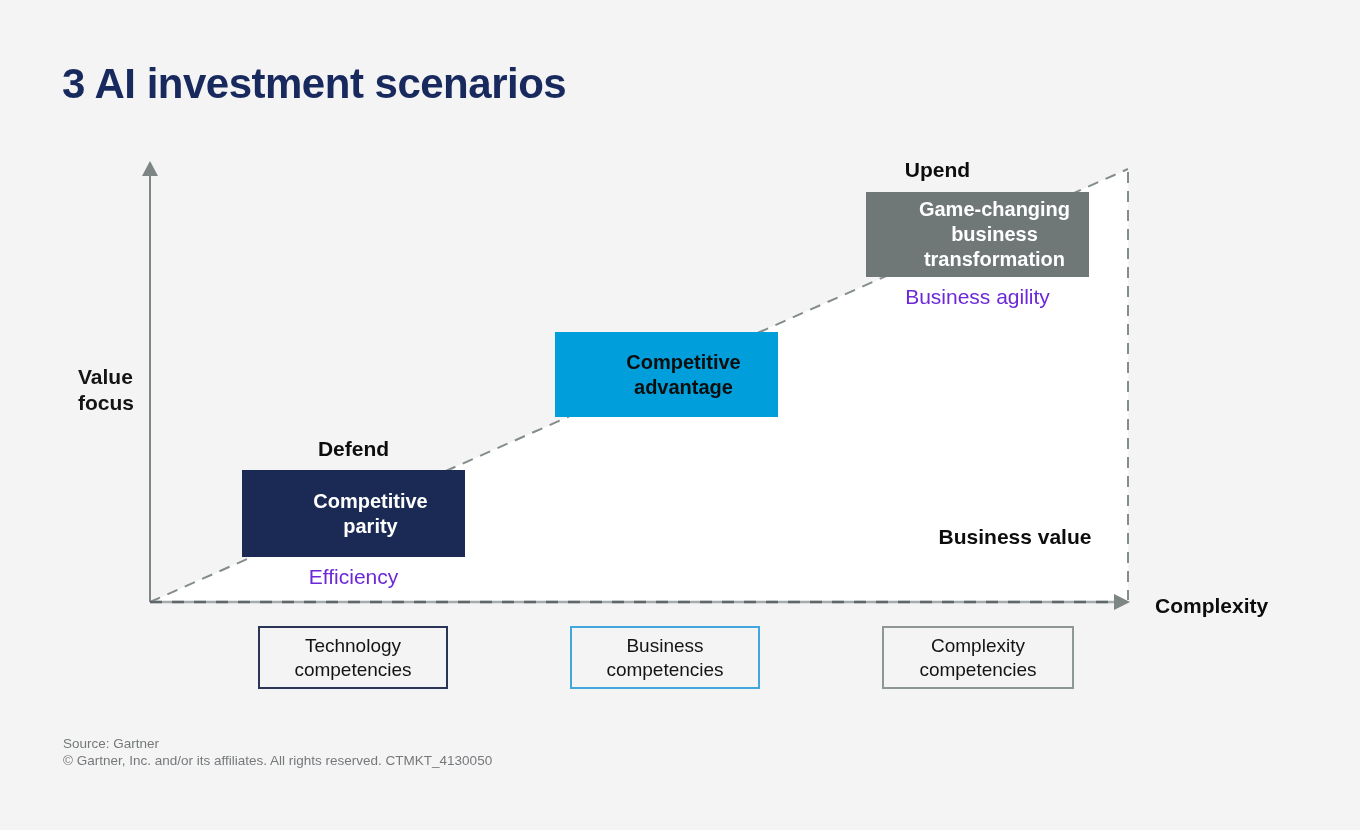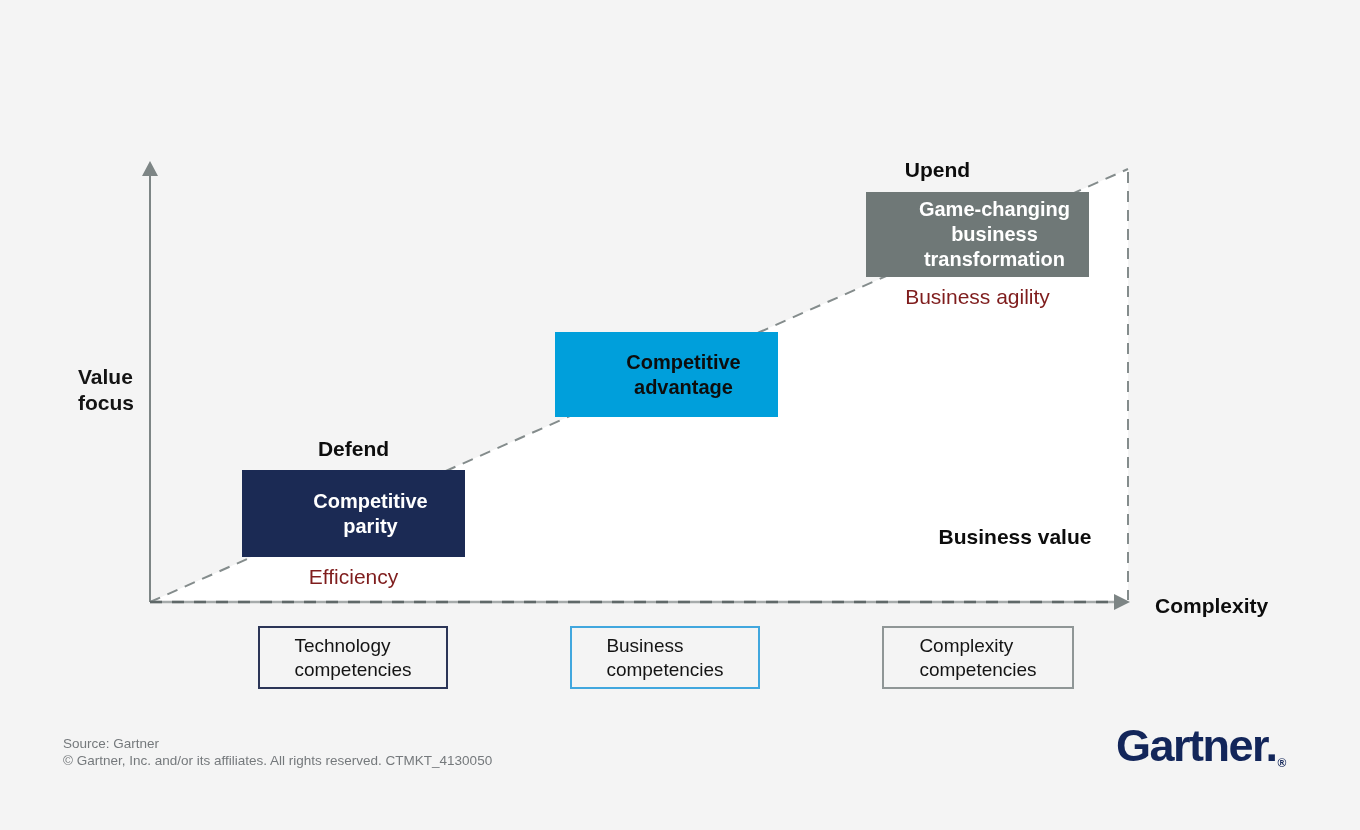--- a/index.html
+++ b/index.html
@@ -43,30 +43,30 @@
     display:flex; align-items:center; justify-content:center;
     text-align:center; font-size:20px; font-weight:bold;
     line-height:25px; white-space:pre-line;padding-left:34px;
   }
   .b1 { left:242px; top:470px; height:87px; background:#1B2A54; color:#ffffff; }
   .b2 { left:555px; top:332px; height:85px; background:#009FDB; color:#0d0d0d; }
   .b3 { left:866px; top:192px; height:85px; background:#6F7877; color:#ffffff; }
 
   .focus {
     position:absolute; width:223px; text-align:center;
-    font-size:21px; color:#7f1d1d;
+    font-size:21px; color:#6d28d9;
   }
   .f1 { left:242px; top:565px; }
   .f2 { left:555px; top:426px; }
   .f3 { left:866px; top:285px; }
 
   .comp {
     position:absolute; top:626px; height:63px;
     display:flex; align-items:center; justify-content:center;
-    font-size:19px; line-height:24px;
+    text-align:center; font-size:19px; line-height:24px;
     color:#141414; border:2px solid #888; background:transparent;
     white-space:pre-line;
   }
   .c1 { left:258px; width:190px; border-color:#2B3557; }
   .c2 { left:570px; width:190px; border-color:#41A7DE; }
   .c3 { left:882px; width:192px; border-color:#8F9696; }
 
   .src { position:absolute; left:63px; font-size:13.5px; color:#75797c; }
   .src1 { top:736px; }
   .src2 { top:753px; }
@@ -79,20 +79,21 @@
   .logo .reg {
     font-size:12px; letter-spacing:0; margin-left:1px;
     position:relative; top:6px;
   }
 </style>
 </head>
 <body>
 
 <div class="stage">
 
+  <div class="title">3 AI investment scenarios</div>
 
   <svg class="canvas" width="1360" height="830" viewBox="0 0 1360 830">
     <polygon points="150,602 1128,169 1128,602" fill="#ffffff"></polygon>
     <line x1="150" y1="602" x2="1128" y2="169" stroke="#848c8c" stroke-width="2" stroke-dasharray="11 8"></line>
     <line x1="1128" y1="172" x2="1128" y2="600" stroke="#848c8c" stroke-width="2" stroke-dasharray="11 8"></line>
     <line x1="150" y1="174" x2="150" y2="602" stroke="#7d8585" stroke-width="2"></line>
     <polygon points="150,161 142,176 158,176" fill="#7d8585"></polygon>
     <line x1="150" y1="602" x2="1114" y2="602" stroke="#a6abab" stroke-width="2.5"></line>
     <line x1="150" y1="602" x2="1114" y2="602" stroke="#5f6868" stroke-width="2.5" stroke-dasharray="12 10"></line>
     <polygon points="1130,602 1114,594 1114,610" fill="#7d8585"></polygon>
@@ -132,17 +133,14 @@
 competencies</span>
   </div>
   <div class="comp c3">
     <span>Complexity
 competencies</span>
   </div>
 
   <div class="src src1">Source: Gartner</div>
   <div class="src src2">© Gartner, Inc. and/or its affiliates. All rights reserved. CTMKT_4130050</div>
 
-  <div class="logo">
-    <span>Gartner.</span><span class="reg">®</span>
-  </div>
 
 </div>
 
 </body></html>

